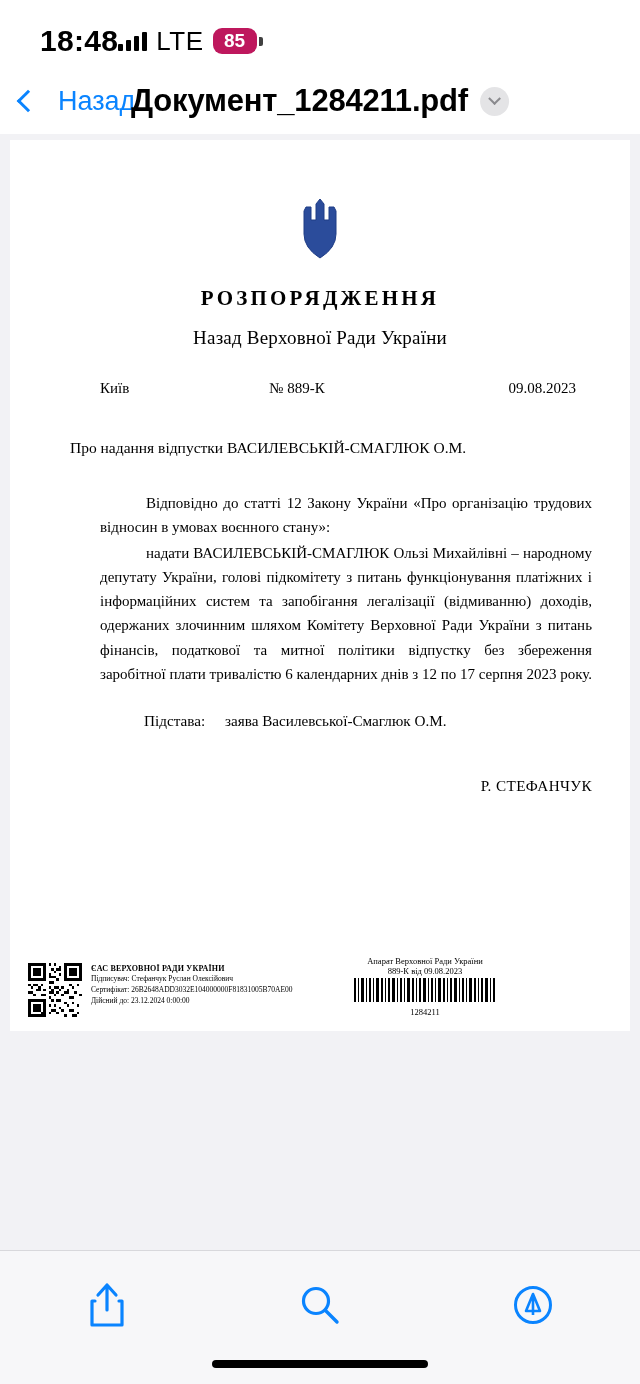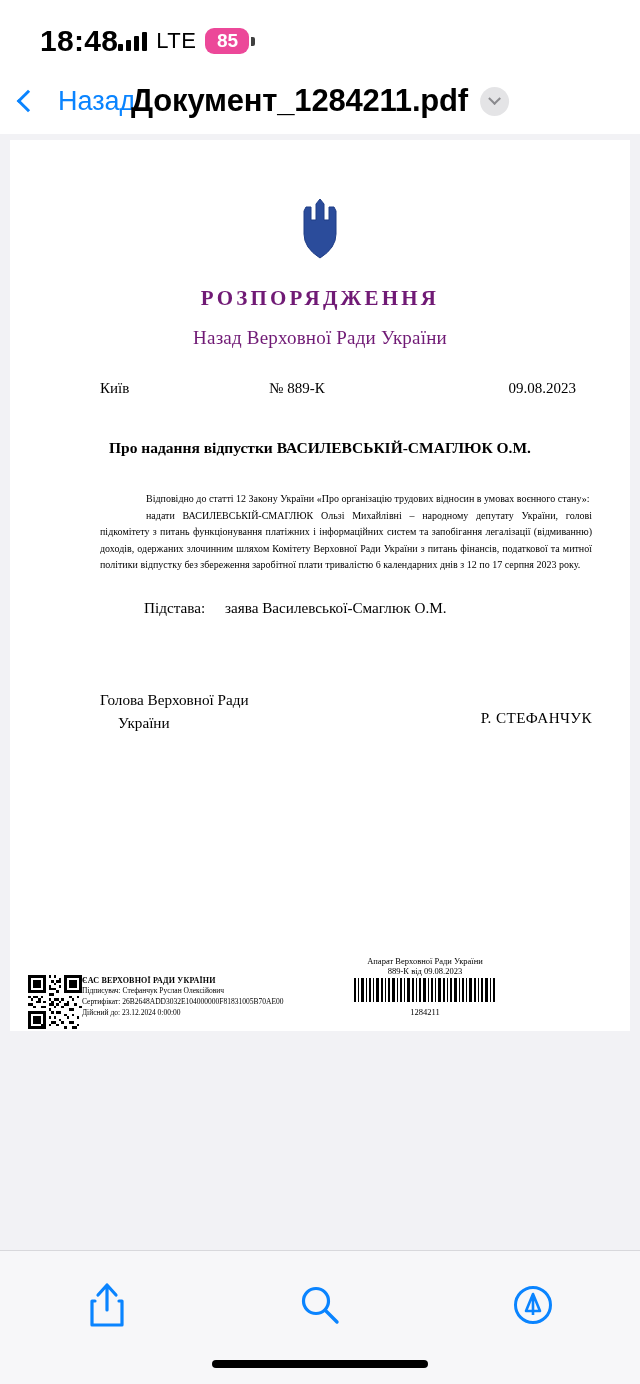--- a/index.html
+++ b/index.html
@@ -35,24 +35,24 @@
     display: flex;
     align-items: flex-end;
     gap: 3px;
     height: 20px;
   }
   .signal i { display: block; width: 5px; background: #000; border-radius: 1px; }
   .signal i:nth-child(1) { height: 7px; }
   .signal i:nth-child(2) { height: 11px; }
   .signal i:nth-child(3) { height: 15px; }
   .signal i:nth-child(4) { height: 19px; }
-  .lte { font-size: 22px; font-weight: 500; color: #000; letter-spacing: 0.5px; }
+  .lte { font-size: 26px; font-weight: 500; color: #000; letter-spacing: 0.5px; }
   .battery-wrap { display: flex; align-items: center; }
   .battery {
-    background: #ec4899;
+    background: #be185d;
     color: #fff;
     font-size: 19px;
     font-weight: 600;
     border-radius: 9px;
     padding: 3px 9px 4px;
     line-height: 1;
     min-width: 44px;
     text-align: center;
   }
   .battery-tip {
@@ -131,21 +131,21 @@
     position: relative;
     font-family: "Liberation Serif", serif;
     color: #000;
   }
 
   .emblem { text-align: center; padding-top: 58px; }
   .emblem svg { display: inline-block; }
 
   .doc-head {
     text-align: center;
-    color: #701a75;
+    color: #000000;
     font-family: "Liberation Serif", serif;
   }
   .doc-head .h1 {
     font-size: 21px;
     font-weight: bold;
     letter-spacing: 3.2px;
     margin-top: 22px;
   }
   .doc-head .h2 {
     font-size: 19px;
@@ -158,29 +158,28 @@
     margin: 31px 54px 0 90px;
     font-size: 15px;
     align-items: baseline;
   }
   .meta-city { flex: 0 0 auto; }
   .meta-num { flex: 1; text-align: center; padding-right: 44px; }
   .meta-date { flex: 0 0 auto; }
 
   .subject {
     margin: 42px 0 0 0;
-    text-align: center;
     font-size: 15.5px;
-    font-weight: bold;
+    font-weight: normal;
     padding: 0 60px;
   }
 
   .body {
     margin: 34px 38px 6px 90px;
-    font-size: 10px;
+    font-size: 15px;
     line-height: 1.62;
     text-align: justify;
   }
   .body p { text-indent: 46px; }
   .body p + p { margin-top: 1px; }
 
   .basis {
     margin: 26px 0 0 134px;
     font-size: 15.2px;
   }
@@ -199,23 +198,24 @@
     position: absolute;
     right: 38px;
     bottom: 5px;
     letter-spacing: 0.4px;
   }
 
   
   .stamp {
     position: absolute;
     left: 18px;
-    bottom: 2px;
+    bottom: 14px;
     display: flex;
     align-items: flex-start;
+    gap: 9px;
   }
   .qr { width: 54px; height: 54px; display: block; }
   .stamp-text { font-size: 7.5px; line-height: 1.42; font-family: "Liberation Serif", serif; }
   .stamp-text .s1 { font-weight: bold; letter-spacing: 0.2px; font-size: 8px; }
 
   .barcode-block {
     position: absolute;
     right: 132px;
     bottom: 14px;
     text-align: center;
@@ -311,24 +311,20 @@
       <p>Відповідно до статті 12 Закону України «Про організацію трудових відносин в умовах воєнного стану»:</p>
       <p>надати ВАСИЛЕВСЬКІЙ-СМАГЛЮК Ользі Михайлівні – народному депутату України, голові підкомітету з питань функціонування платіжних і інформаційних систем та запобігання легалізації (відмиванню) доходів, одержаних злочинним шляхом Комітету Верховної Ради України з питань фінансів, податкової та митної політики відпустку без збереження заробітної плати тривалістю 6 календарних днів з 12 по 17 серпня 2023 року.</p>
     </div>
 
     <div class="basis">
       <span class="lbl">Підстава:</span>
       <span>заява Василевської-Смаглюк О.М.</span>
     </div>
 
     <div class="sign-block">
-      <div class="sign-left">
-        <div class="l1">Голова Верховної Ради</div>
-        <div class="l2">України</div>
-      </div>
       <div class="sign-right">Р. СТЕФАНЧУК</div>
     </div>
 
     <div class="stamp">
       <svg class="qr" viewBox="0 0 21 21" shape-rendering="crispEdges">
         <rect width="21" height="21" fill="#fff"></rect>
         <g fill="#000">
           <rect x="0" y="0" width="7" height="7"></rect>
             <rect x="1" y="1" width="5" height="5" fill="#fff"></rect>
             <rect x="2" y="2" width="3" height="3"></rect>

